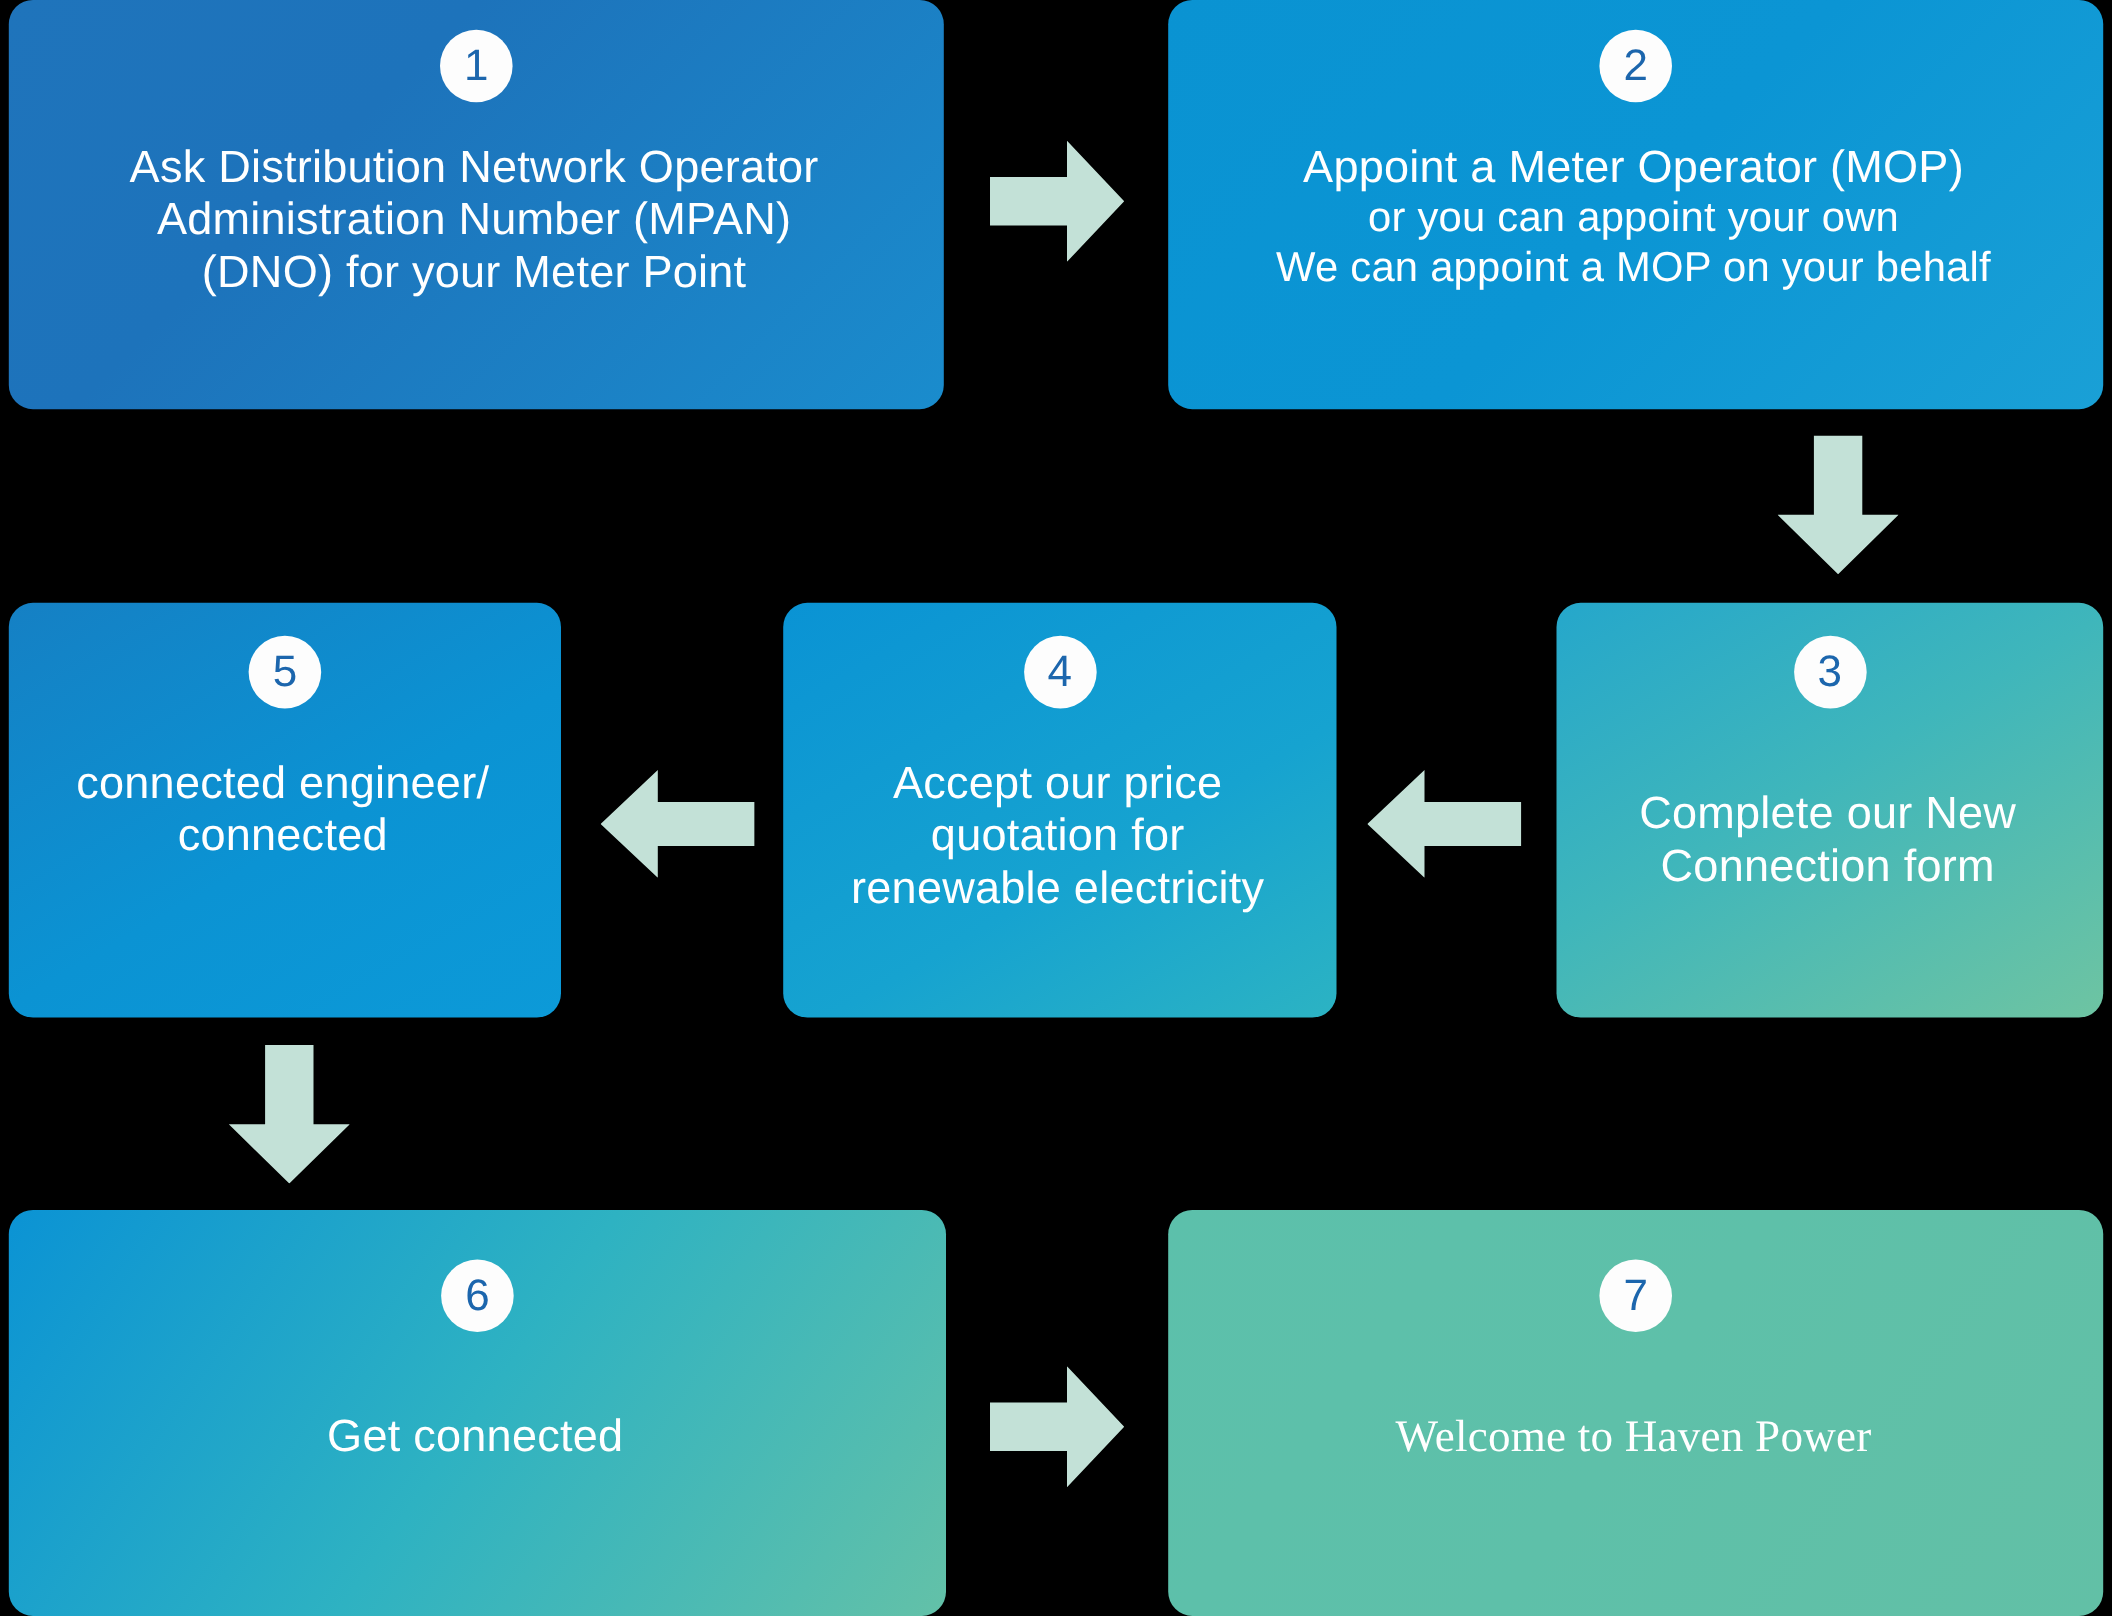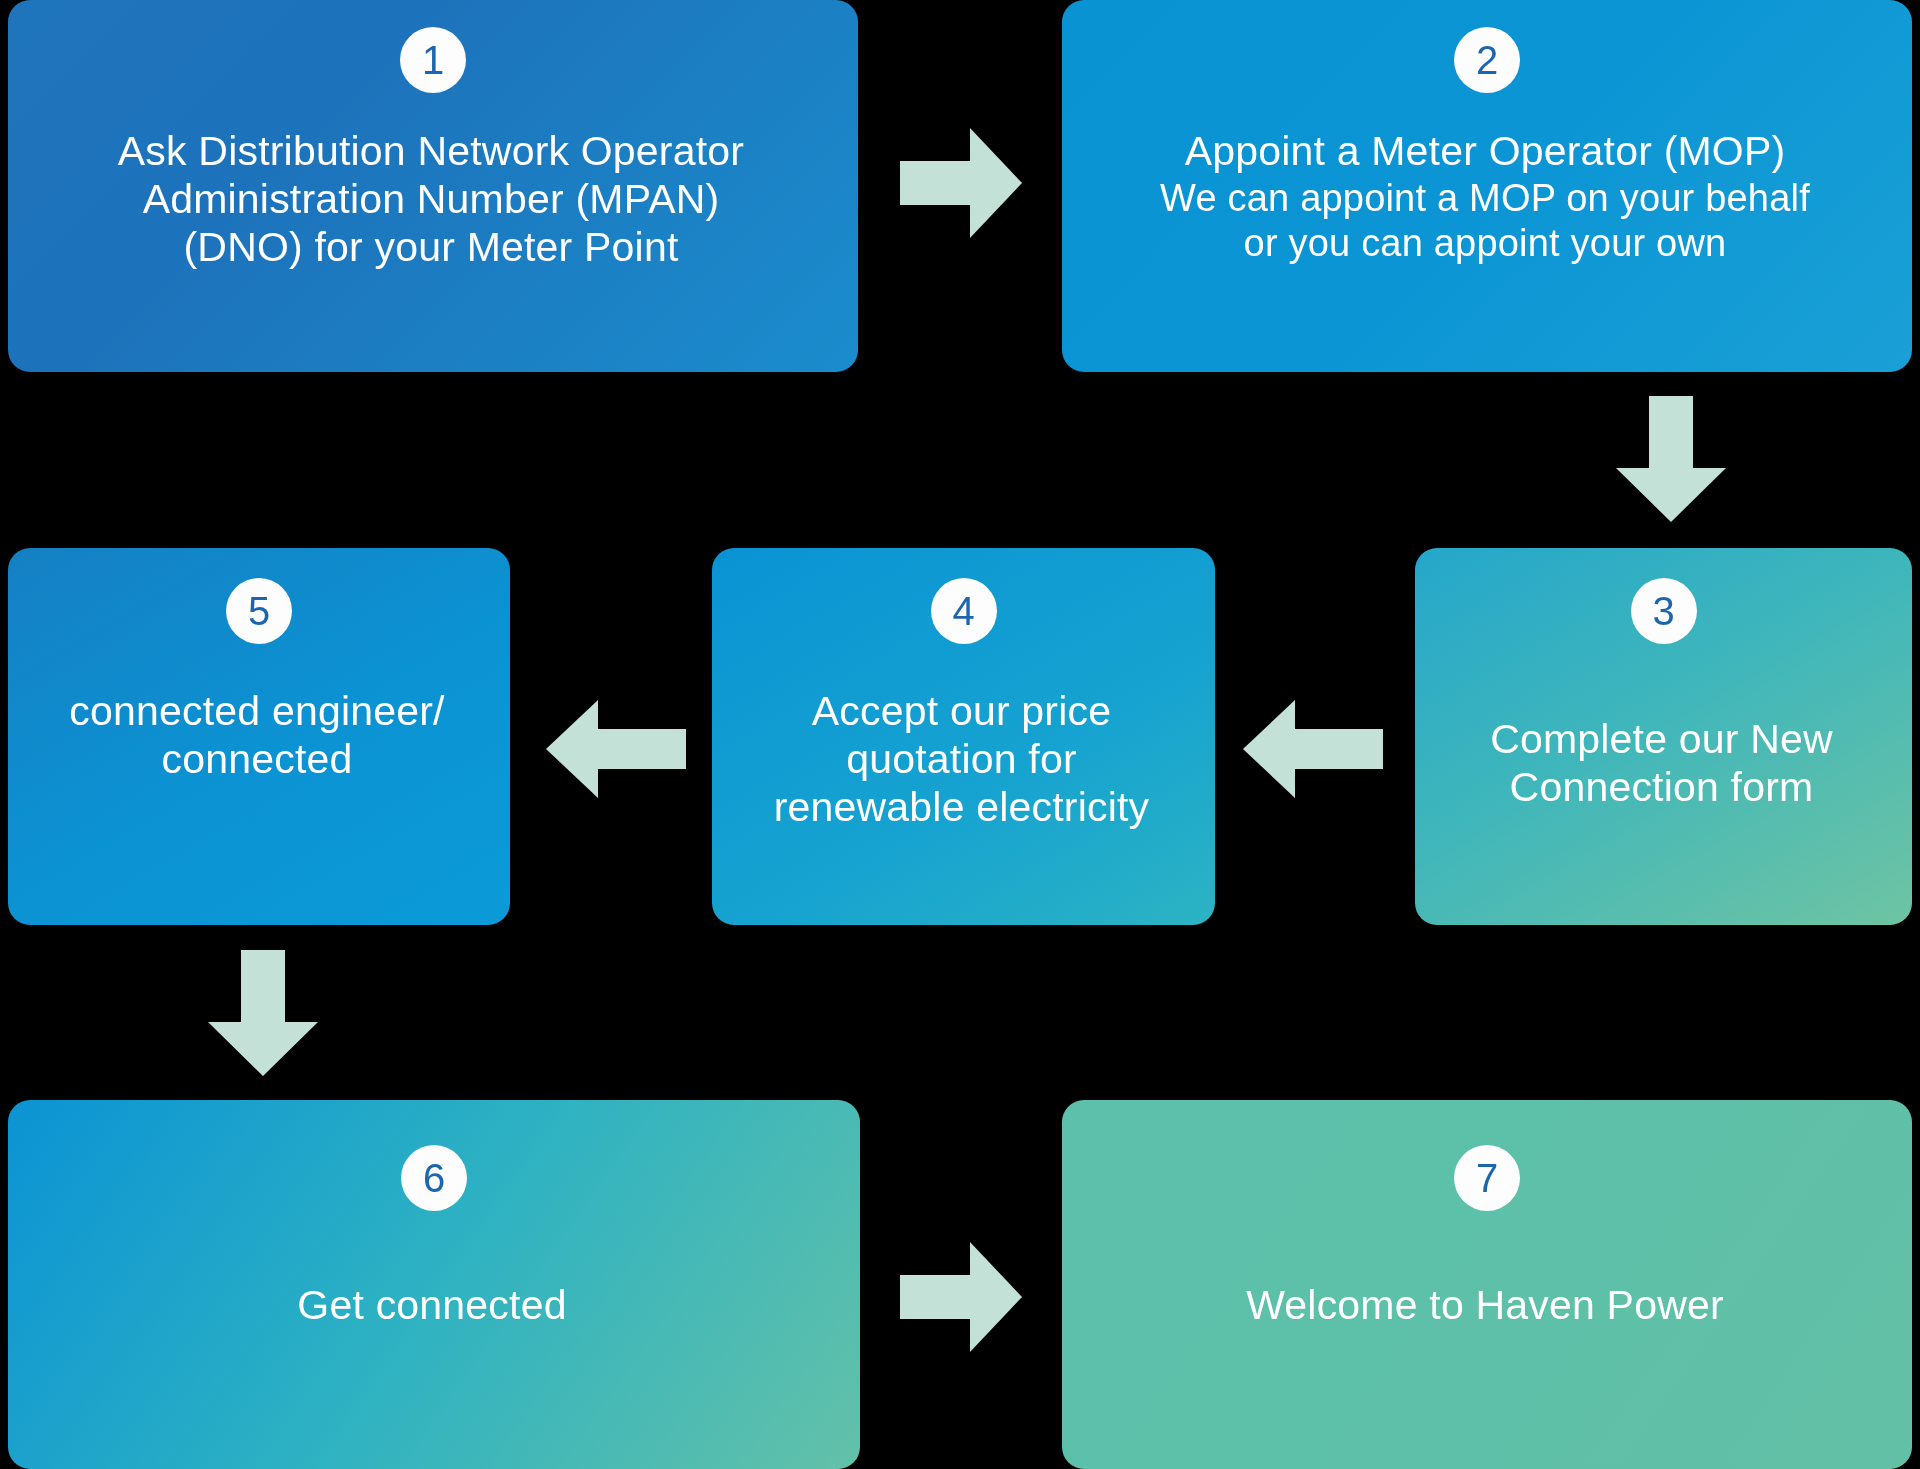--- a/index.html
+++ b/index.html
@@ -78,21 +78,21 @@
   #box3 .box-text{top:168px;}
 
   #box6{left:8px;  top:1100px; width:852px; height:369px;
         background:linear-gradient(125deg,#0b93d4 0%,#2eb2c2 50%,#63c1a8 100%);}
   #box6 .badge{top:45px;}
   #box6 .box-text{top:182px;}
 
   #box7{left:1062px;top:1100px;width:850px; height:369px;
         background:linear-gradient(125deg,#5cc0ab 0%,#5ec0a9 50%,#62c0a6 100%);}
   #box7 .badge{top:45px;}
-  #box7 .box-text{top:182px;}
+  #box7 .box-text{top:182px;font-family:Liberation Serif, serif;}
 
   
   .arrow{position:absolute;}
   .arrow svg{display:block;}
 
   #arrow-1-2{left:900px; top:128px;  width:122px; height:110px;}
   #arrow-2-3{left:1616px;top:396px;  width:110px; height:126px;}
   #arrow-3-4{left:1243px;top:700px;  width:140px; height:98px;}
   #arrow-4-5{left:546px; top:700px;  width:140px; height:98px;}
   #arrow-5-6{left:208px; top:950px;  width:110px; height:126px;}
@@ -115,22 +115,22 @@
   <div class="arrow" id="arrow-1-2">
     <svg viewBox="0 0 122 110" width="122" height="110" aria-hidden="true">
       <polygon points="0,33 70,33 70,0 122,55 70,110 70,77 0,77" fill="#c3e1d7"></polygon>
     </svg>
   </div>
 
   <div class="step-box" id="box2">
     <div class="badge">2</div>
     <div class="box-text">
       <div class="title-line">Appoint a Meter Operator (MOP)</div>
+      <div class="sub-line">or you can appoint your own</div>
       <div class="sub-line">We can appoint a MOP on your behalf</div>
-      <div class="sub-line">or you can appoint your own</div>
     </div>
   </div>
 
   <div class="arrow" id="arrow-2-3">
     <svg viewBox="0 0 110 126" width="110" height="126" aria-hidden="true">
       <polygon points="33,0 77,0 77,72 110,72 55,126 0,72 33,72" fill="#c3e1d7"></polygon>
     </svg>
   </div>
 
   <div class="step-box" id="box3">

